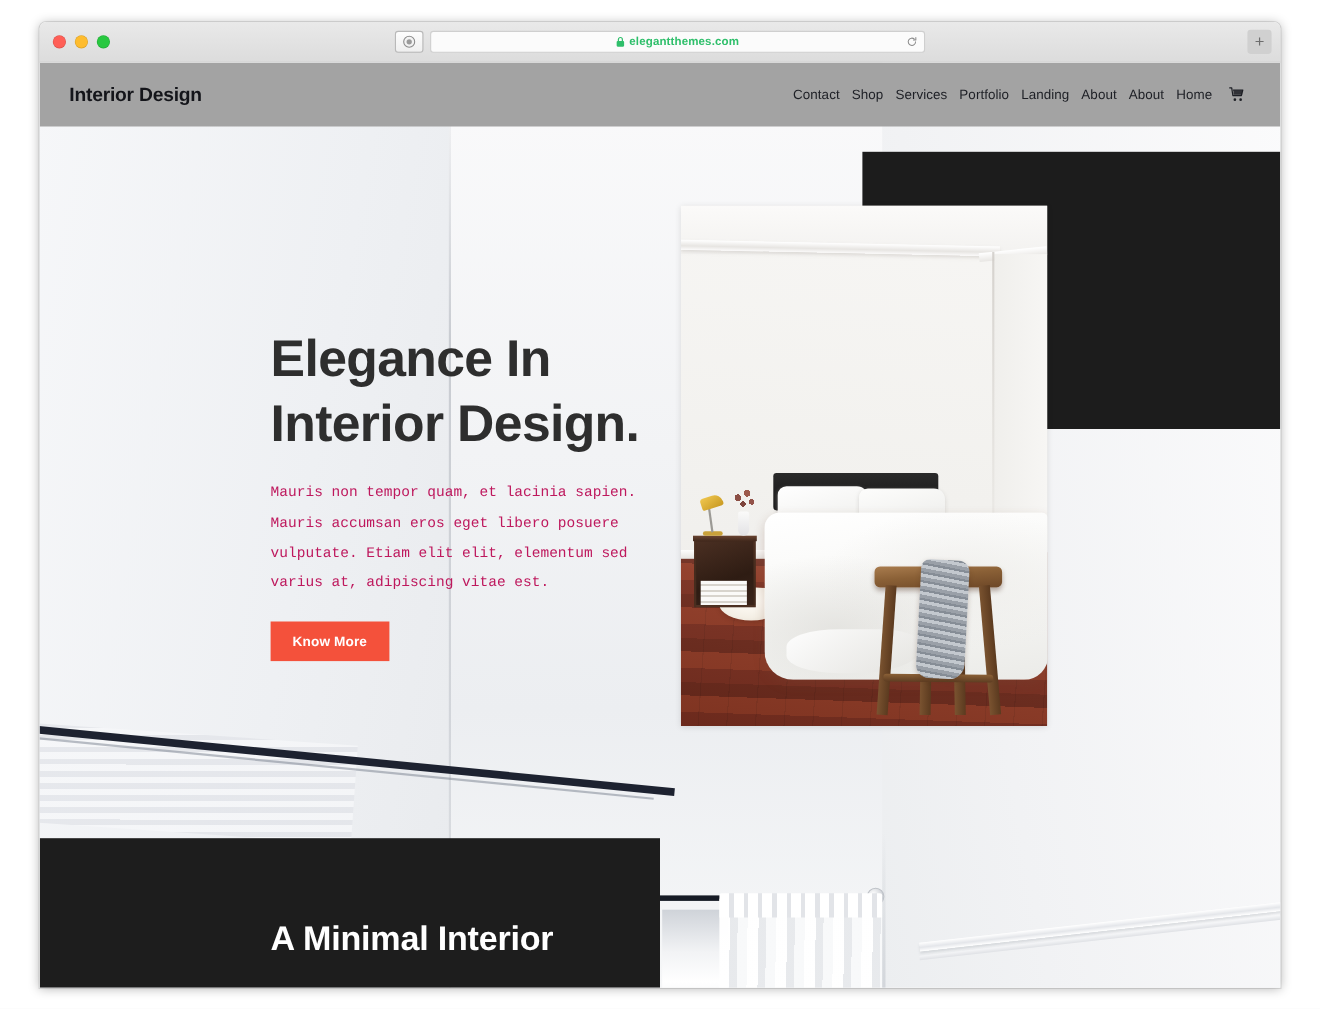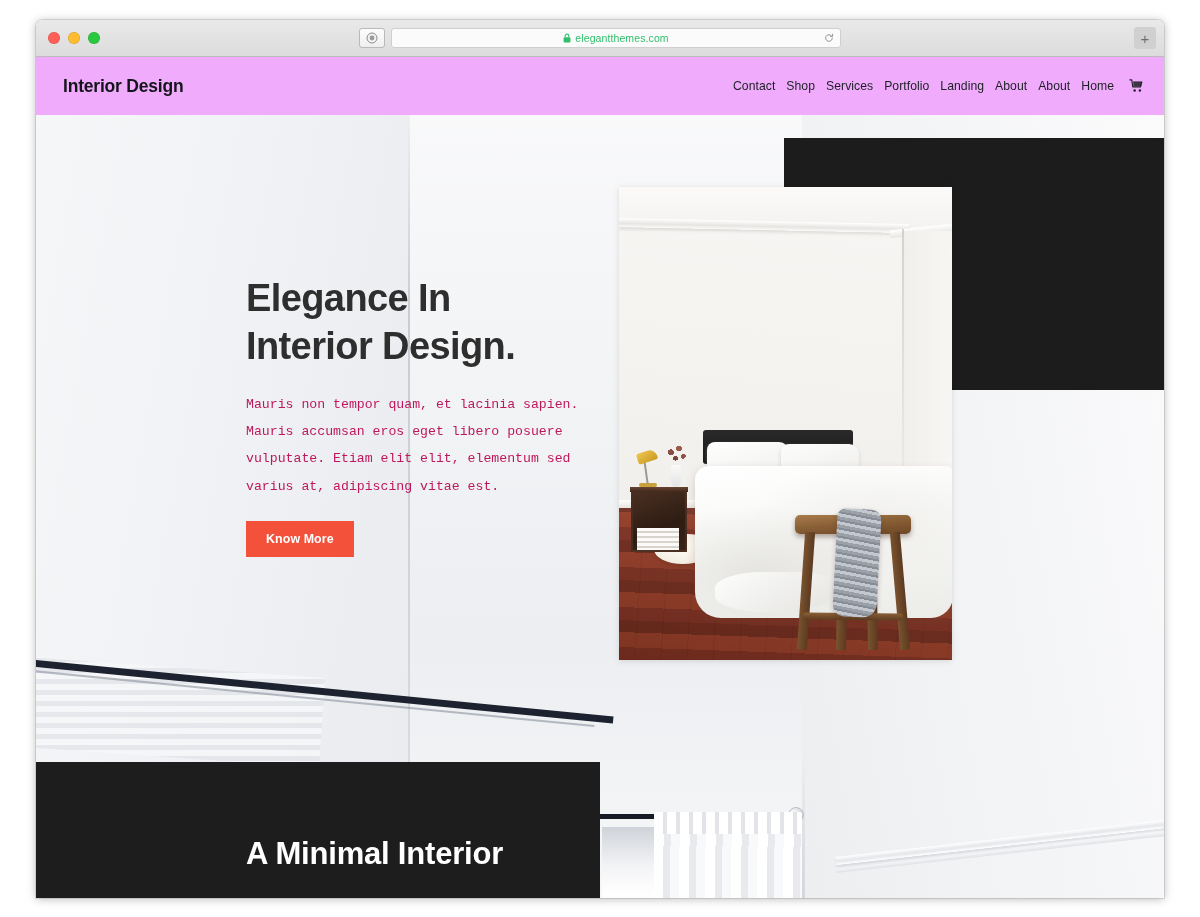--- a/index.html
+++ b/index.html
@@ -69,21 +69,21 @@
     position: relative;
     width: 450px;
     height: 20px;
     border-radius: 3px;
     background: #fbfbfb;
     border: 1px solid #cfcfcf;
     display: flex;
     align-items: center;
     justify-content: center;
   }
-  .url-inner { display: flex; align-items: center; gap: 4px; }
+  .url-inner { display: flex; align-items: center; gap: 4px; font-weight: bold; }
   .lock-icon { display: block; }
   .url-text {
     font-size: 10.5px;
     color: #2fbf6b;
     letter-spacing: 0.1px;
   }
   .reload-icon {
     position: absolute;
     right: 6px;
     top: 50%;
@@ -228,24 +228,24 @@
     left: 766px; top: 700px;
     width: 3px; height: 180px;
     background: linear-gradient(180deg, rgba(205,209,214,0.0), rgba(198,202,208,0.85));
   }
 
   
   .site-header {
     position: relative;
     z-index: 6;
     height: 58px;
-    background: #f0abfc;
+    background: #a3a3a3;
     display: flex;
     align-items: center;
-    padding: 0 20px 0 27px;
+    padding: 0 32px 0 27px;
     text-align: center;
   }
   .brand {
     font-size: 17.5px;
     font-weight: 700;
     color: #14151a;
     letter-spacing: -0.2px;
   }
   .nav {
     margin-left: auto;
@@ -276,25 +276,26 @@
   }
 
   .hero-copy {
     position: absolute;
     left: 210px;
     top: 160px;
     width: 350px;
     z-index: 5;
   }
   .hero-title {
-    font-size: 38px;
+    font-size: 47px;
     line-height: 1.26;
     font-weight: 700;
     color: #2e2e2e;
     letter-spacing: -0.6px;
+    margin-top: 21px;
   }
   .hero-sub {
     margin-top: 20px;
     font-size: 13.2px;
     line-height: 2.07;
     color: #be185d;
     max-width: 334px;
     font-family: Liberation Mono, monospace;
   }
   .cta-button {

